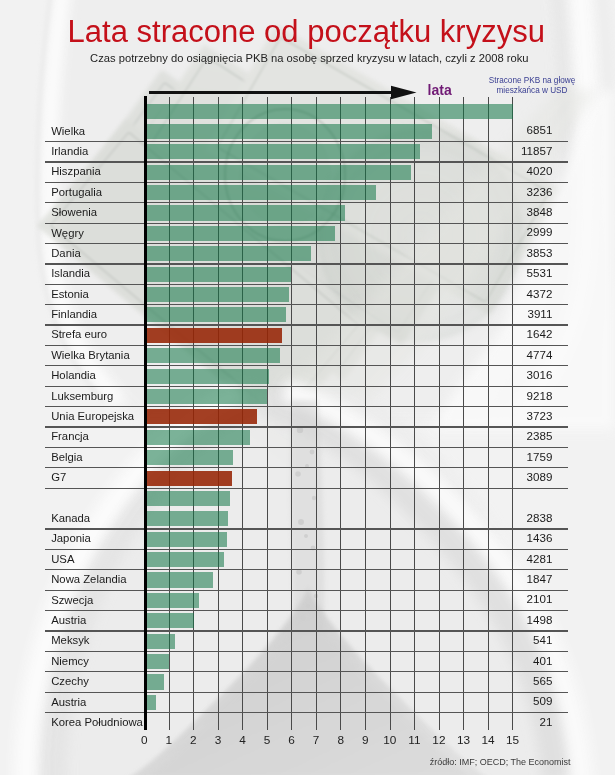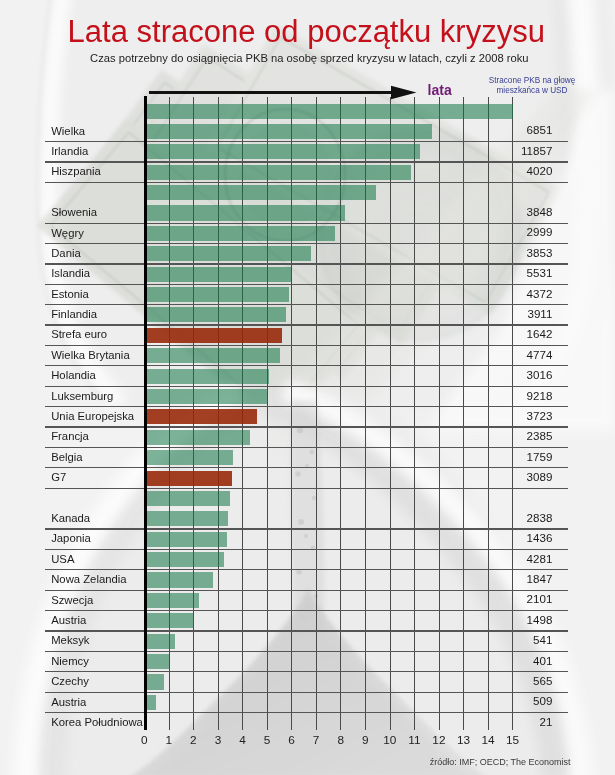--- a/index.html
+++ b/index.html
@@ -164,20 +164,24 @@
 <span class="lbl">Wielka</span>
 <span class="val">6851</span>
 </div>
 <div class="row" style="top:142.18px">
 <span class="lbl">Irlandia</span>
 <span class="val">11857</span>
 </div>
 <div class="row" style="top:162.57px">
 <span class="lbl">Hiszpania</span>
 <span class="val">4020</span>
+</div>
+<div class="row" style="top:182.96px">
+<span class="lbl">Portugalia</span>
+<span class="val">3236</span>
 </div>
 <div class="row" style="top:203.35px">
 <span class="lbl">Słowenia</span>
 <span class="val">3848</span>
 </div>
 <div class="row" style="top:223.74px">
 <span class="lbl">Węgry</span>
 <span class="val">2999</span>
 </div>
 <div class="row" style="top:244.13px">

